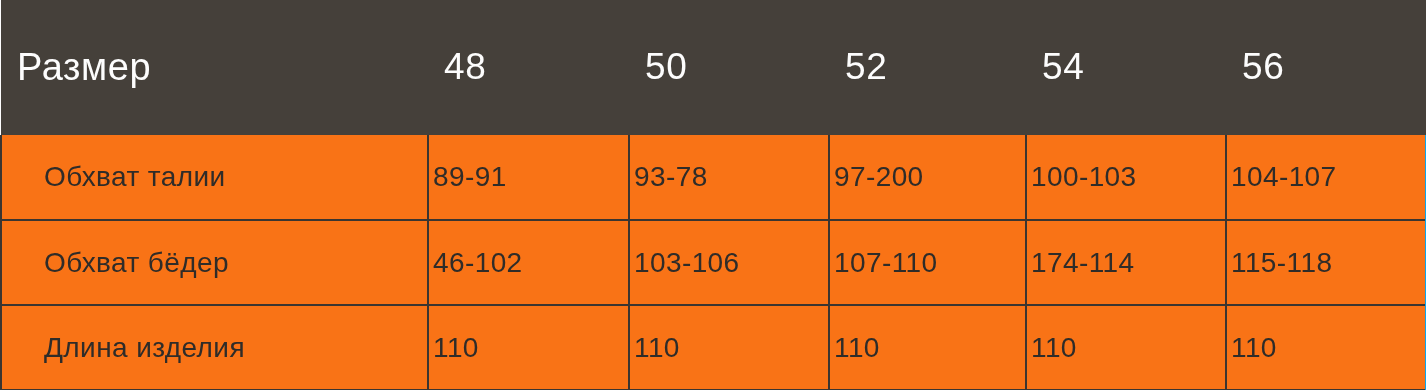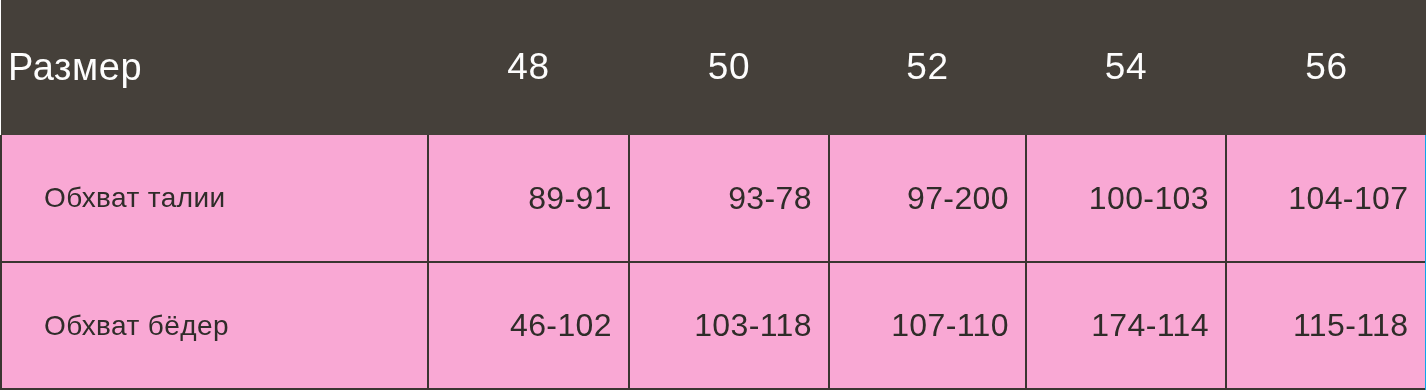--- a/index.html
+++ b/index.html
@@ -33,74 +33,74 @@
 
   
   table.size-table thead tr {
     height: 135px;
   }
 
   table.size-table thead th {
     background: #45403a;
     color: #fdfdfd;
     font-weight: 400;
-    padding: 7px;
+    padding: 16px;
     margin: 0;
     border: none;
     vertical-align: middle;
     letter-spacing: 0.6px;
   }
 
   th.hdr-label {
     text-align: left;
     padding-left: 42px;
     font-size: 38px;
     line-height: 1.1;
     border-right: 2px solid #332f2b;
   }
 
   th.hdr-size {
-    text-align: center;
+    text-align: left;
     font-size: 37px;
     line-height: 1.1;
     border-right: 2px solid #332f2b;
   }
 
   th.hdr-size.last {
     border-right: none;
     margin-top: 48px;
   }
 
   
   table.size-table tbody tr {
     height: 85px;
     background: #ffffff;
   }
 
   table.size-table tbody td {
-    background: #f9a8d4;
+    background: #f97316;
     color: #2f2c29;
     font-weight: 400;
-    padding: 16px;
+    padding: 4px;
     margin: 0;
     vertical-align: middle;
     border-right: 2px solid #3a3531;
     border-bottom: 2px solid #3a3531;
     letter-spacing: 0.4px;
   }
 
   table.size-table tbody td.cell-label {
     text-align: left;
     padding-left: 42px;
     font-size: 28px;
   }
 
   table.size-table tbody td.cell-value {
-    text-align: right;
-    font-size: 32px;
+    text-align: left;
+    font-size: 28px;
   }
 
   table.size-table tbody td.last-col {
     border-right: 5px solid #0ea5e9;
   }
 
   
   table.size-table tbody tr td:first-child {
     border-left: 2px solid #3a3531;
   }
@@ -138,20 +138,28 @@
         <td class="cell-label">Обхват талии</td>
         <td class="cell-value">89-91</td>
         <td class="cell-value">93-78</td>
         <td class="cell-value">97-200</td>
         <td class="cell-value">100-103</td>
         <td class="cell-value last-col">104-107</td>
       </tr>
       <tr>
         <td class="cell-label">Обхват бёдер</td>
         <td class="cell-value">46-102</td>
-        <td class="cell-value">103-118</td>
+        <td class="cell-value">103-106</td>
         <td class="cell-value">107-110</td>
         <td class="cell-value">174-114</td>
         <td class="cell-value last-col">115-118</td>
+      </tr>
+      <tr>
+        <td class="cell-label">Длина изделия</td>
+        <td class="cell-value">110</td>
+        <td class="cell-value">110</td>
+        <td class="cell-value">110</td>
+        <td class="cell-value">110</td>
+        <td class="cell-value last-col">110</td>
       </tr>
     </tbody>
   </table>
 </div>
 
 </body></html>

